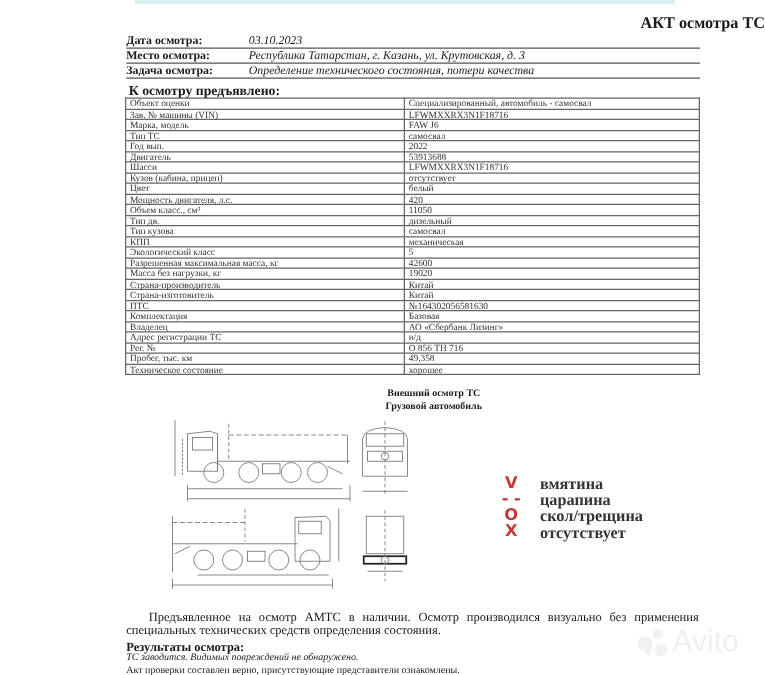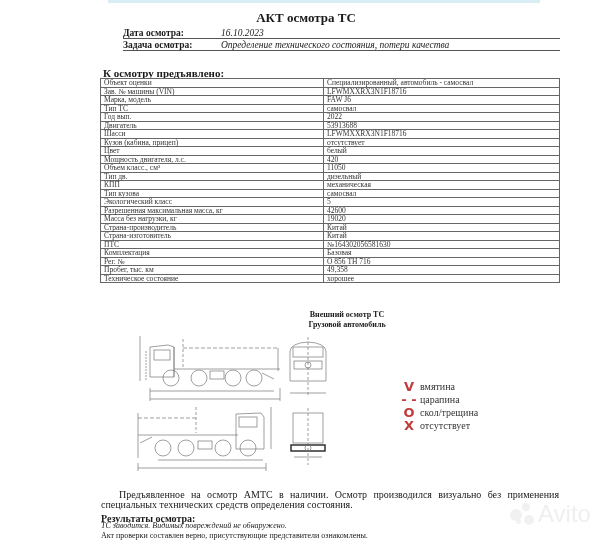--- a/index.html
+++ b/index.html
@@ -1,53 +1,57 @@
 <!DOCTYPE html>
 <html><head>
 <meta charset="utf-8">
 <style>
   html, body { margin:0; padding:0; }
   body { width:612px; height:540px; background:#ffffff; position:relative; overflow:hidden;
          font-family:"Liberation Serif","DejaVu Serif",serif; color:#1a1a1a; }
   .topstrip { position:absolute; left:108px; top:0; width:432px; height:3px; background:#d9eef3; }
-  .title { position:absolute; left:0; width:612px; top:10px; text-align:center; font-weight:bold; font-size:13px; }
+  .title { position:absolute; left:0; width:612px; top:10px; text-align:right; font-weight:bold; font-size:13px; }
   .meta { position:absolute; left:101px; top:28px; width:459px; }
-  .meta-row { display:flex; height:10px; border-bottom:1px solid #555; font-size:9.5px; line-height:10px; margin-bottom:1px;margin-left:22px; }
+  .meta-row { display:flex; height:10px; border-bottom:1px solid #555; font-size:9.5px; line-height:10px; margin-bottom:1px; }
   .meta-row .k { width:98px; font-weight:bold; }
   .meta-row .v { font-style:italic; }
   .section-h { position:absolute; left:103px; top:67px; font-weight:bold; font-size:11px; }
   table.spec { position:absolute; left:100px; top:78px; width:460px; border-collapse:collapse; font-size:7.5px; }
   table.spec td { border:1px solid #666; padding:0 3px; height:7.5px; line-height:7.5px; white-space:nowrap; color:#333; }
   table.spec td.k { width:216px; }
   .subh { position:absolute; left:0; width:612px; text-align:center; font-weight:bold; font-size:8px;margin-left:41px; }
   .diagram { position:absolute; left:128px; top:333px; width:250px; height:145px; }
   .legend { position:absolute; left:398px; top:380px; }
   .leg-row { display:flex; align-items:center; height:13px; }
   .leg-sym { width:22px; text-align:center; color:#c23b3b; font-family:"DejaVu Sans",sans-serif; font-weight:bold; font-size:13px; }
-  .leg-lbl { font-size:10px; color:#333; }
+  .leg-lbl { margin-left:12px; font-size:13px; color:#333;font-weight:bold; }
   .para { position:absolute; left:101px; top:490px; width:458px; font-size:10px; line-height:10px; text-align:justify; text-indent:18px; }
   .res-h { position:absolute; left:101px; top:513px; font-weight:bold; font-size:10px; }
   .res-v { position:absolute; left:101px; top:521px; font-size:8px; font-style:italic; }
   .res-c { position:absolute; left:101px; top:531px; font-size:8px; }
   .watermark { position:absolute; left:510px; top:500px; display:flex; align-items:center; opacity:0.55; }
   .watermark .dots { position:relative; width:26px; height:22px; }
   .watermark .dots span { position:absolute; border-radius:50%; background:#e6e6e6; }
   .watermark .txt { font-family:"Liberation Sans",sans-serif; font-size:24px; color:#e2e2e2; font-weight:normal; letter-spacing:0px; margin-left:2px; }
 </style>
 </head>
 <body>
 
 <div class="topstrip"></div>
 
 <div class="title">АКТ осмотра ТС</div>
 
 <div class="meta">
   <div class="meta-row">
     <span class="k">Дата осмотра:</span>
-    <span class="v">16.10.2023</span>
+    <span class="v">03.10.2023</span>
+  </div>
+  <div class="meta-row">
+    <span class="k">Место осмотра:</span>
+    <span class="v">Республика Татарстан, г. Казань, ул. Крутовская, д. 3</span>
   </div>
   <div class="meta-row">
     <span class="k">Задача осмотра:</span>
     <span class="v">Определение технического состояния, потери качества</span>
   </div>
 </div>
 
 <div class="section-h">К осмотру предъявлено:</div>
 
 <table class="spec">
@@ -94,28 +98,28 @@
       </tr>
       <tr>
         <td class="k">Объем класс., см³</td>
         <td>11050</td>
       </tr>
       <tr>
         <td class="k">Тип дв.</td>
         <td>дизельный</td>
       </tr>
       <tr>
+        <td class="k">Тип кузова</td>
+        <td>самосвал</td>
+      </tr>
+      <tr>
         <td class="k">КПП</td>
         <td>механическая</td>
       </tr>
       <tr>
-        <td class="k">Тип кузова</td>
-        <td>самосвал</td>
-      </tr>
-      <tr>
         <td class="k">Экологический класс</td>
         <td>5</td>
       </tr>
       <tr>
         <td class="k">Разрешенная максимальная масса, кг</td>
         <td>42600</td>
       </tr>
       <tr>
         <td class="k">Масса без нагрузки, кг</td>
         <td>19020</td>
@@ -128,20 +132,28 @@
         <td class="k">Страна-изготовитель</td>
         <td>Китай</td>
       </tr>
       <tr>
         <td class="k">ПТС</td>
         <td>№164302056581630</td>
       </tr>
       <tr>
         <td class="k">Комплектация</td>
         <td>Базовая</td>
+      </tr>
+      <tr>
+        <td class="k">Владелец</td>
+        <td>АО «Сбербанк Лизинг»</td>
+      </tr>
+      <tr>
+        <td class="k">Адрес регистрации ТС</td>
+        <td>н/д</td>
       </tr>
       <tr>
         <td class="k">Рег. №</td>
         <td>О 856 ТН 716</td>
       </tr>
       <tr>
         <td class="k">Пробег, тыс. км</td>
         <td>49,358</td>
       </tr>
       <tr>

